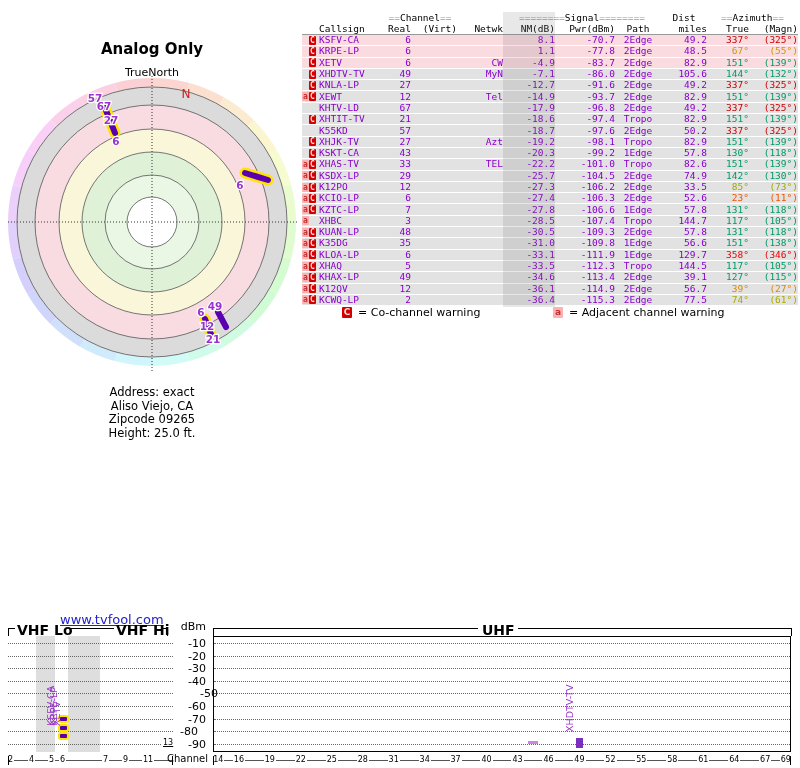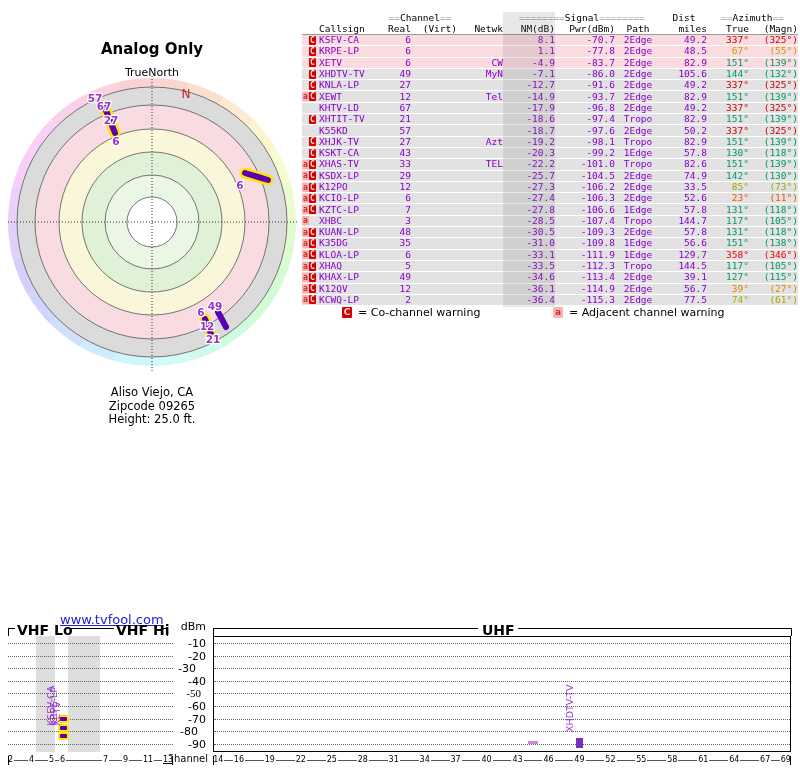--- a/index.html
+++ b/index.html
@@ -506,20 +506,21 @@
   <span class="flag flagC">C</span>
   <span>= Co-channel warning</span>
 </div>
 <div class="legend-item" style="left:553px;top:306px">
   <span class="flag flagA">a</span>
   <span>= Adjacent channel warning</span>
 </div>
 
 <div class="abs" id="search-block">
   <div id="search-lines">
+      <div>Address: exact</div>
       <div>Aliso Viejo, CA</div>
       <div>Zipcode 09265</div>
       <div>Height: 25.0 ft.</div>
     </div>
 </div>
 
 <div class="abs" id="site-link">
   <a href="#">www.tvfool.com</a>
 </div>
 
@@ -530,23 +531,23 @@
     <div class="sec-label" style="left: 116px; top: 4px; position: absolute;">VHF Hi</div>
     <div class="corner-tr" style="left: 161px; top: 10px; position: absolute;"></div>
     <div class="dbm-lab" style="left: 168px; top: 2px; position: absolute;">dBm</div>
     <div class="corner-tl" style="left: 213px; top: 10px; position: absolute;"></div>
     <div class="hline" style="left: 219px; top: 10px; width: 259px; position: absolute;"></div>
     <div class="sec-label" style="left: 482px; top: 4px; position: absolute;">UHF</div>
     <div class="hline" style="left: 518px; top: 10px; width: 268px; position: absolute;"></div>
     <div class="corner-tr" style="left: 785px; top: 10px; position: absolute;"></div>
     <div class="dbm-lab" style="left: 168px; top: 19px;">-10</div>
     <div class="dbm-lab" style="left: 168px; top: 31.6px;">-20</div>
-    <div class="dbm-lab" style="left: 168px; top: 44.2px; text-align: center;">-30</div>
+    <div class="dbm-lab" style="left: 168px; top: 44.2px;">-30</div>
     <div class="dbm-lab" style="left: 168px; top: 56.8px;">-40</div>
-    <div class="dbm-lab" style="left: 163px; top: 69.4px; font-family: Liberation Serif, serif;">-50</div>
+    <div class="dbm-lab" style="left: 180px; top: 69.4px;">-50</div>
     <div class="dbm-lab" style="left: 168px; top: 82px;">-60</div>
     <div class="dbm-lab" style="left: 168px; top: 94.6px;">-70</div>
     <div class="dbm-lab" style="left: 160px; top: 107.2px;">-80</div>
     <div class="dbm-lab" style="left: 168px; top: 119.8px;">-90</div>
     <div class="panel" style="left: 8px; width: 165px;">
       <div class="shade" style="left: 28px; width: 19px;"></div>
       <div class="shade" style="left: 60px; width: 32px;"></div>
       <div class="gridline" style="top: 7px;"></div>
       <div class="gridline" style="top: 19.6px;"></div>
       <div class="gridline" style="top: 32.2px;"></div>
@@ -580,21 +581,21 @@
     <div class="axis-line" style="left: 8px; top: 142px; width: 165px;"></div>
     <div class="axis-line" style="left: 213px; top: 142px; width: 578px;"></div>
     <div style="left: 150px; top: 135px; width: 58px; text-align: right; font-size: 10px; position: absolute;">Channel</div>
     <div class="tick-lab" style="left: 7px; top: 137px;">2</div>
     <div class="tick-lab" style="left: 28px; top: 137px;">4</div>
     <div class="tick-lab" style="left: 48px; top: 137px;">5</div>
     <div class="tick-lab" style="left: 59px; top: 137px;">6</div>
     <div class="tick-lab" style="left: 102px; top: 137px;">7</div>
     <div class="tick-lab" style="left: 122px; top: 137px;">9</div>
     <div class="tick-lab" style="left: 142px; top: 137px;">11</div>
-    <div class="tick-lab" style="left: 162px; top: 137px; text-decoration: underline;">13</div>
+    <div class="tick-lab" style="left: 162px; top: 120px; text-decoration: underline;">13</div>
     <div class="tick-lab" style="left: 212.16px; top: 137px;">14</div>
     <div class="tick-lab" style="left: 232.8px; top: 137px;">16</div>
     <div class="tick-lab" style="left: 263.76px; top: 137px;">19</div>
     <div class="tick-lab" style="left: 294.72px; top: 137px;">22</div>
     <div class="tick-lab" style="left: 325.68px; top: 137px; text-align: right;">25</div>
     <div class="tick-lab" style="left: 356.64px; top: 137px;">28</div>
     <div class="tick-lab" style="left: 387.6px; top: 137px;">31</div>
     <div class="tick-lab" style="left: 418.56px; top: 137px;">34</div>
     <div class="tick-lab" style="left: 449.52px; top: 137px;">37</div>
     <div class="tick-lab" style="left: 480.48px; top: 137px;">40</div>

